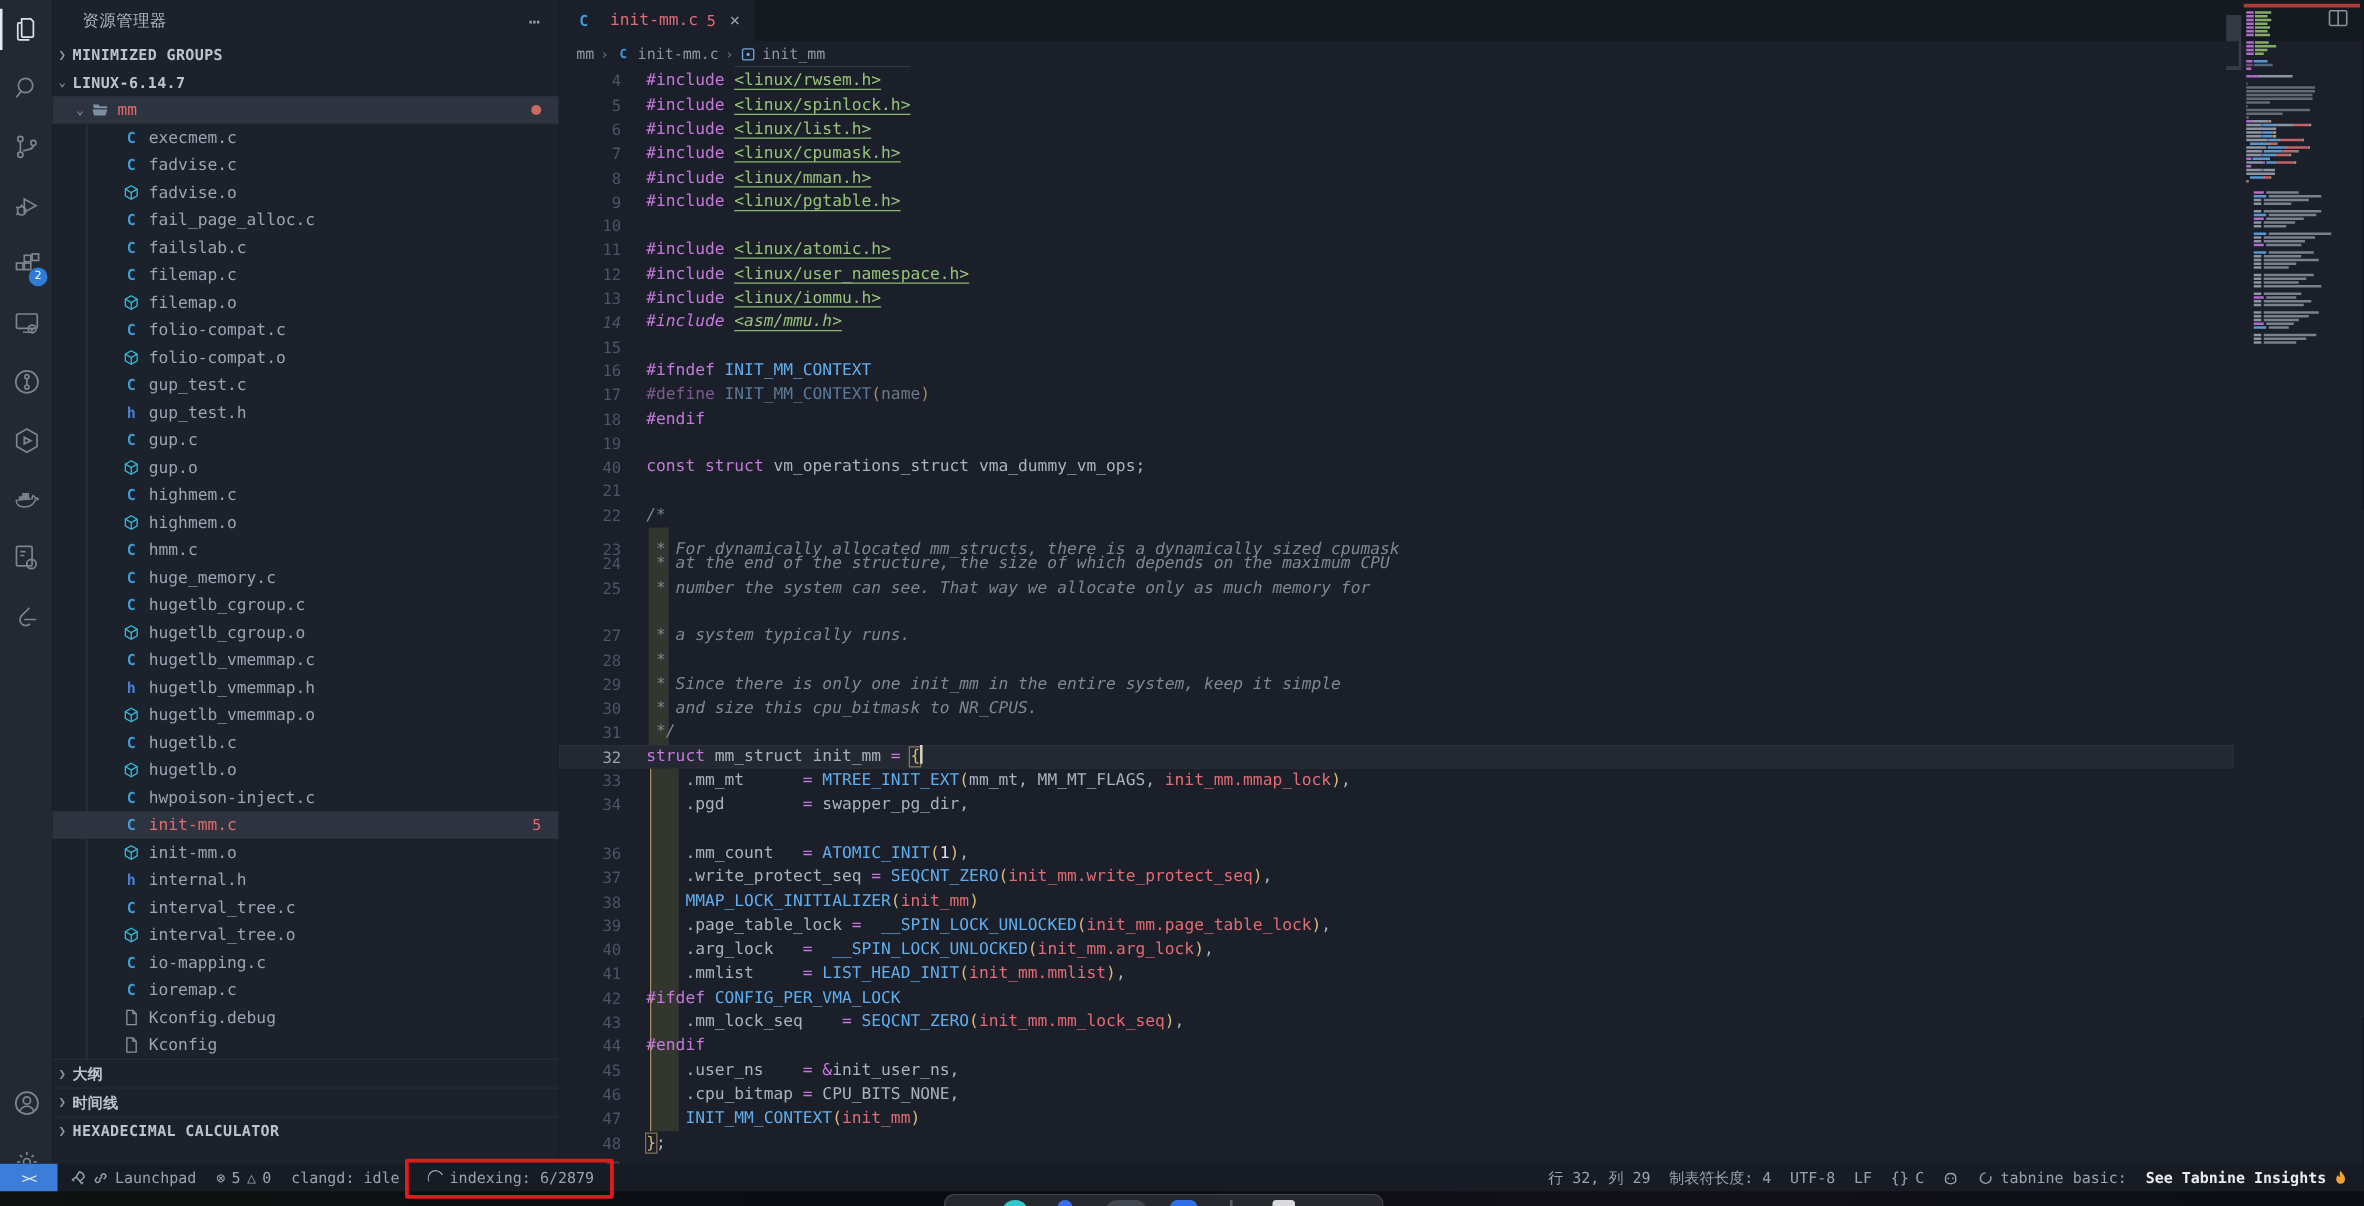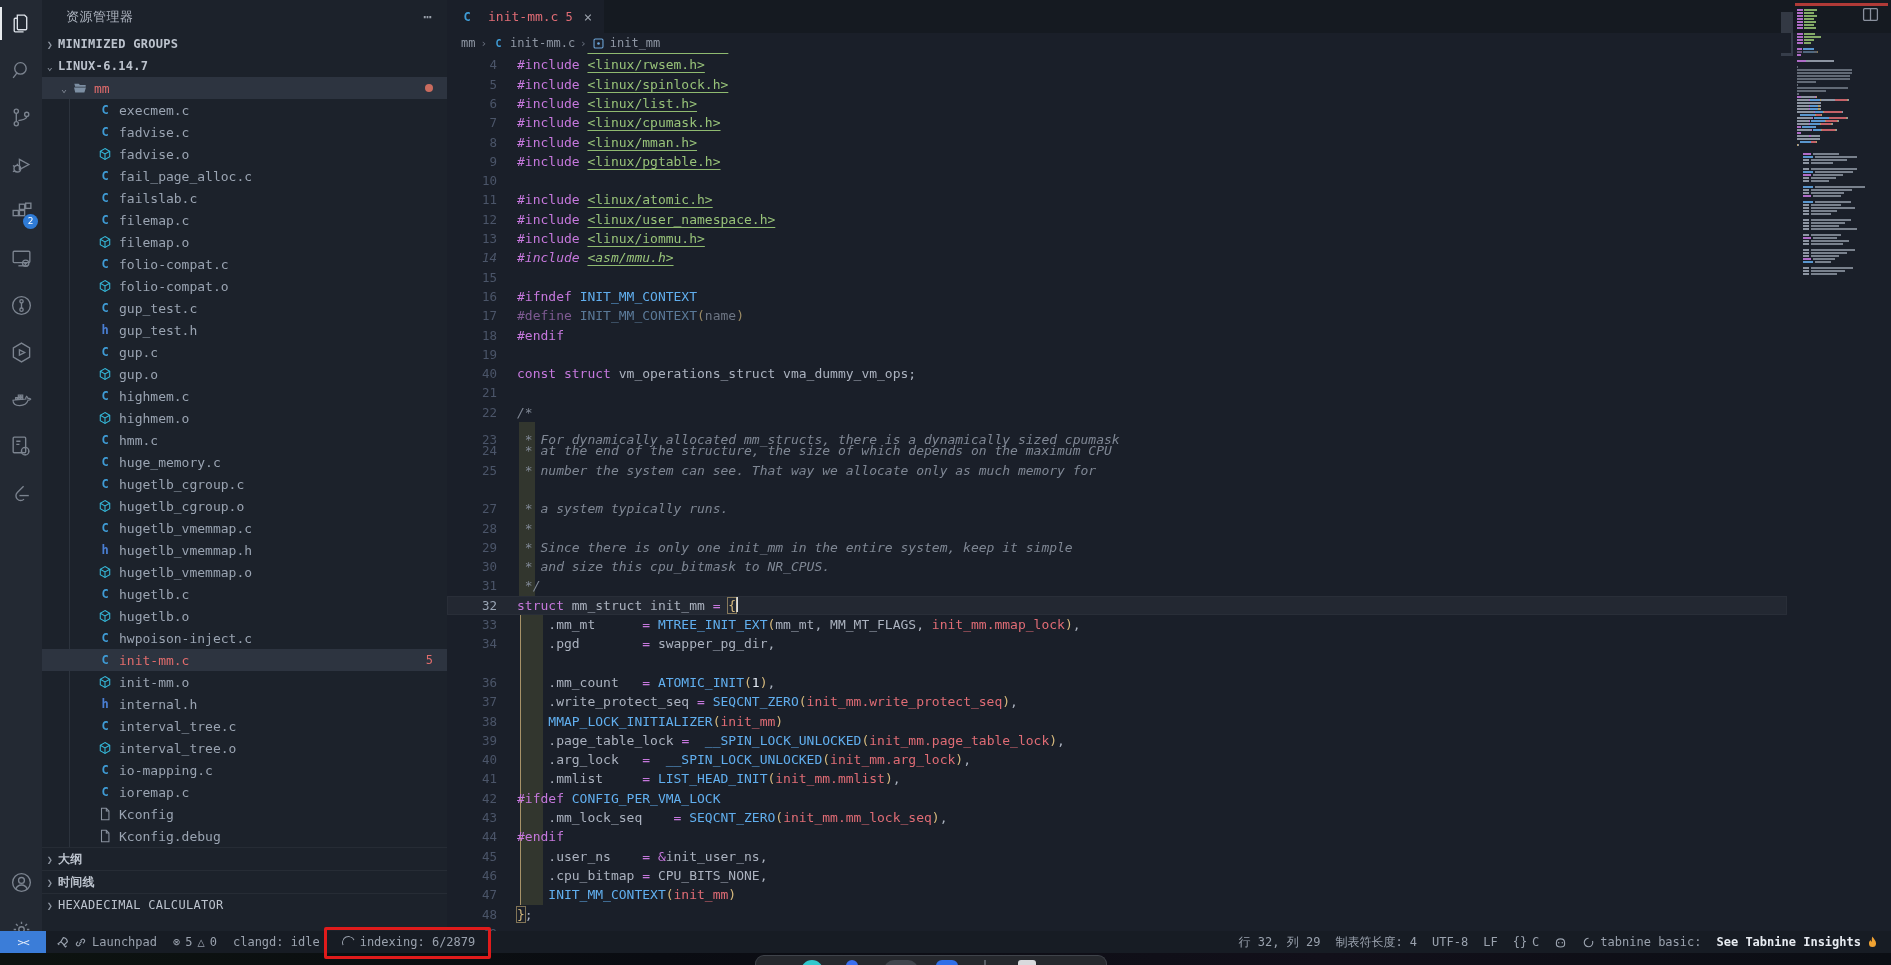--- a/index.html
+++ b/index.html
@@ -440,44 +440,44 @@
           <span class="label">ioremap.c</span>
         </div>
         <div class="tree-row ">
           <span style="width:55px;flex:none"></span>
           <span class="fi">
             <svg viewBox="0 0 16 16" style="stroke:#8a93a0;fill:none;stroke-width:1.2">
               <path d="M4 1.5h5.5l3 3V14.5H4z"></path>
               <path d="M9.5 1.5v3h3"></path>
             </svg>
           </span>
-          <span class="label">Kconfig</span>
+          <span class="label">Kconfig.debug</span>
         </div>
         <div class="tree-row ">
           <span style="width:55px;flex:none"></span>
           <span class="fi">
             <svg viewBox="0 0 16 16" style="stroke:#8a93a0;fill:none;stroke-width:1.2">
               <path d="M4 1.5h5.5l3 3V14.5H4z"></path>
               <path d="M9.5 1.5v3h3"></path>
             </svg>
           </span>
-          <span class="label">Kconfig.debug</span>
+          <span class="label">Kconfig</span>
         </div>
       </div>
       <div class="tree-row sect" style="border-top: 1px solid rgb(38, 44, 53);">
         <span class="chev">❯</span>
         <span class="label" style="font-weight:bold;font-size:12px;color:#bcc3cd">大纲</span>
       </div>
       <div class="tree-row sect" style="border-top: 1px solid rgb(38, 44, 53);">
         <span class="chev">❯</span>
         <span class="label" style="font-weight:bold;font-size:12px;color:#bcc3cd">时间线</span>
       </div>
       <div class="tree-row sect" style="border-top: 1px solid rgb(38, 44, 53);">
         <span class="chev">❯</span>
-        <span class="label" style="font-weight:normal;font-size:12px;color:#bcc3cd">HEXADECIMAL CALCULATOR</span>
+        <span class="label" style="font-weight:bold;font-size:12px;color:#bcc3cd">HEXADECIMAL CALCULATOR</span>
       </div>
     </div>
 </div>
 
 <div id="editor" class="abs">
   <div id="tabbar" class="abs">
     <div id="tab-active">
       <span class="fi fi-c">C</span>
       <span id="tab-label">init-mm.c</span>
       <span id="tab-badge">5</span>

